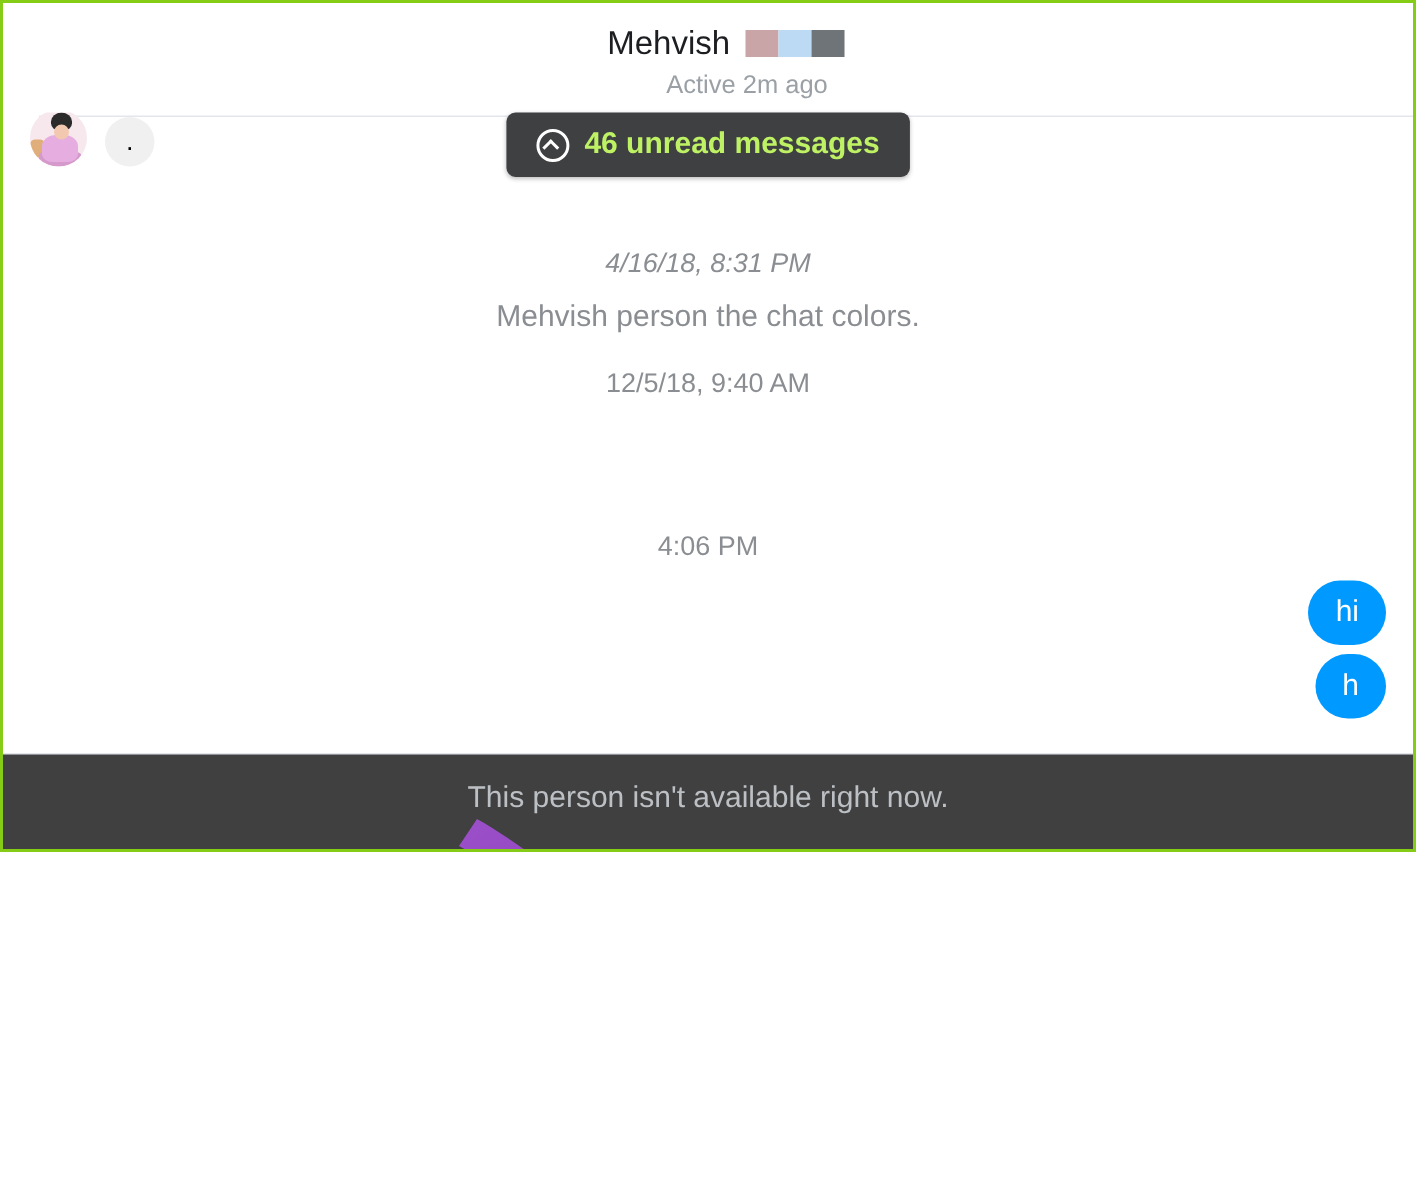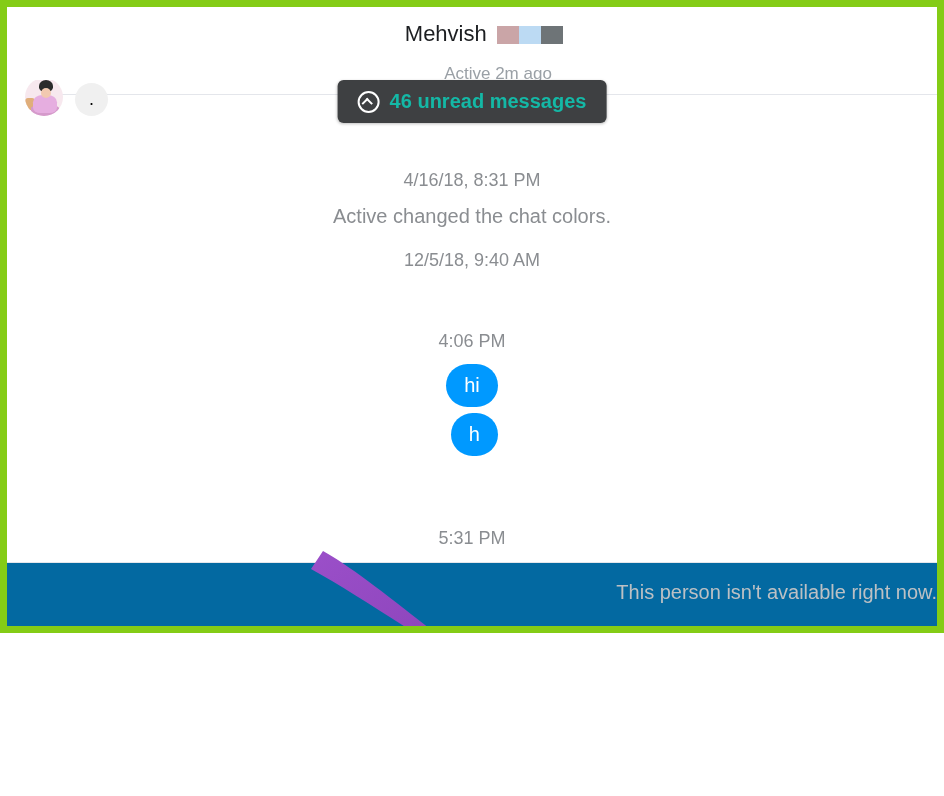--- a/index.html
+++ b/index.html
@@ -1,52 +1,52 @@
 <!DOCTYPE html>
 <html><head>
 <meta charset="utf-8">
 <style>
   * { box-sizing: border-box; margin: 0; padding: 0; }
   html, body { width: 944px; height: 796px; font-family: -apple-system, BlinkMacSystemFont, "Segoe UI", Helvetica, Arial, sans-serif; background: #fff; }
-  .frame { width: 944px; height: 633px; border: 7px solid #84cc16; position: relative; overflow: hidden; background: #fff; padding-left: 24px; }
+  .frame { width: 944px; height: 568px; border: 2px solid #84cc16; position: relative; overflow: hidden; background: #fff; padding-left: 24px; }
 
   
   .header { width: 100%; padding: 14px 0 10px 0; text-align: center; }
   .header-name { font-size: 22px; color: #1c1e21; display: inline-block; }
-  .header-status { font-size: 17px; color: #9aa0a6; margin-top: 16px; padding-left: 28px; }
+  .header-status { font-size: 17px; color: #9aa0a6; margin-top: 4px; padding-left: 28px; }
   .header-blocks { display: inline-block; vertical-align: middle; margin-left: 6px; }
   .blk { display: inline-block; width: 22px; height: 18px; }
   .b1 { background: #caa5a7; }
   .b2 { background: #bcdaf3; }
   .b3 { background: #6e7477; }
   .divider { border: none; border-top: 1px solid #e4e6eb; margin: 0; }
 
   
   .unread-pill {
     position: absolute;
     top: 73px; left: 50%; transform: translateX(-50%);
-    background: #3e4042; color: #14b8a6;
+    background: #3e4042; color: #bef264;
     font-size: 20px; font-weight: 600;
     padding: 10px 20px; border-radius: 6px;
     display: flex; align-items: center; gap: 10px;
     box-shadow: 0 1px 3px rgba(0,0,0,.25);
     z-index: 5;
   }
   .unread-pill .circ { width: 22px; height: 22px; border: 2px solid #fff; border-radius: 50%; display: flex; align-items: center; justify-content: center; }
   .unread-pill .chev { width: 8px; height: 8px; border-left: 2px solid #fff; border-top: 2px solid #fff; transform: rotate(45deg) translateY(2px); }
 
   
   .chat { position: absolute; top: 73px; bottom: 66px; left: 0; right: 0; overflow: hidden; padding: 0 18px; }
   .time-sep { text-align: center; color: #8a8d91; font-size: 18px; margin: 22px 0 12px; }
-  .time-sep.first { margin-top: 54px; }
+  .time-sep.first { margin-top: 54px; font-style: italic; }
   .sys-msg { text-align: center; color: #8a8d91; font-size: 20px; margin: 14px 0; }
 
   .row { display: flex; align-items: flex-end; margin: 8px 0; }
   .row.in { justify-content: flex-start; }
-  .row.out { justify-content: center; }
+  .row.out { justify-content: flex-end; }
 
   .avatar { width: 38px; height: 38px; border-radius: 50%; margin-right: 12px; flex: 0 0 auto; position: relative; background: #f7e8ee; overflow: hidden; }
   .avatar.small { width: 24px; height: 24px; margin: 0 0 2px 8px; }
 
   
   .av-figure { position: absolute; inset: 0; }
   .av-hair { position: absolute; top: 2px; left: 14px; width: 14px; height: 12px; background: #2b2b2b; border-radius: 50% 50% 40% 40%; }
   .av-face { position: absolute; top: 10px; left: 16px; width: 10px; height: 10px; background: #f2c9b0; border-radius: 50%; }
   .av-body { position: absolute; top: 17px; left: 8px; width: 24px; height: 18px; background: #e6aee0; border-radius: 40% 40% 30% 30%; }
   .av-legs { position: absolute; top: 28px; left: 6px; width: 28px; height: 10px; background: #d59acb; border-radius: 20% 20% 40% 40%; }
@@ -60,21 +60,21 @@
   .bubble { border-radius: 22px; padding: 10px 18px; font-size: 20px; max-width: 520px; }
   .bubble.in { background: #f0f0f0; color: #050505; }
   .bubble.out { background: #0099ff; color: #fff; }
   .bubble.tiny { padding: 6px 14px; font-size: 18px; border-radius: 20px; }
   .out-col { display: flex; flex-direction: column; align-items: flex-end; gap: 6px; }
 
   
   .arrow-svg { position: absolute; left: 296px; top: 536px; width: 300px; height: 210px; z-index: 4; pointer-events: none; }
 
   
-  .footer { position: absolute; left: 0; right: 0; bottom: 0; border-top: 1px solid #e4e6eb; padding: 18px 0 22px; text-align: right; background: #0369a1; }
+  .footer { position: absolute; left: 0; right: 0; bottom: 0; border-top: 1px solid #e4e6eb; padding: 18px 0 22px; text-align: center; background: #404040; }
   .footer-text { color: #bcc0c4; font-size: 20px; }
 </style>
 </head>
 <body>
 
 <div class="frame">
 
   <div class="header">
     <div>
       <span class="header-name">Mehvish</span>
@@ -103,28 +103,28 @@
             <div class="av-body"></div>
             <div class="av-hair"></div>
             <div class="av-face"></div>
           </div>
       </div>
       <div class="bubble in tiny">.</div>
     </div>
 
     <div class="time-sep first">4/16/18, 8:31 PM</div>
 
-    <div class="sys-msg">Active changed the chat colors.</div>
+    <div class="sys-msg">Mehvish person the chat colors.</div>
 
     <div class="time-sep">12/5/18, 9:40 AM</div>
 
     <div style="height:28px"></div>
 
 
-    <div class="time-sep" style="margin-top:20px;">4:06 PM</div>
+    <div class="time-sep" style="margin-top:48px;">4:06 PM</div>
 
     <div class="row out">
       <div class="out-col">
         <div class="bubble out">hi</div>
         <div class="bubble out">h</div>
       </div>
     </div>
 
     <div style="height:40px"></div>
 

